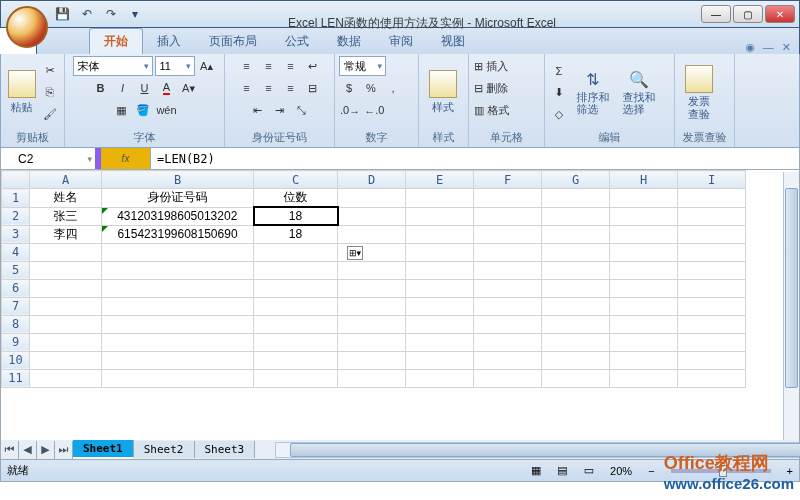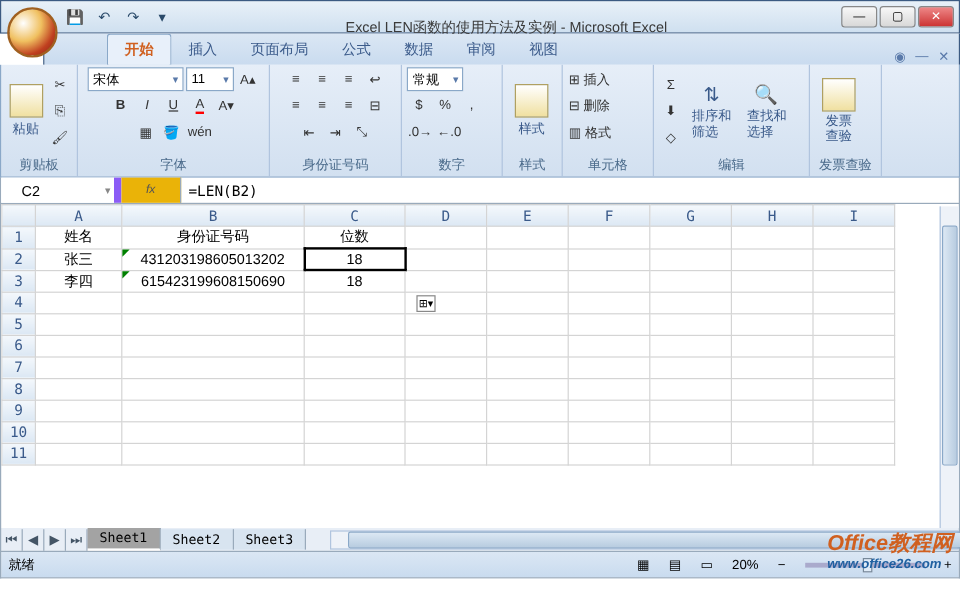--- a/index.html
+++ b/index.html
@@ -53,34 +53,34 @@
 .corner { width: 28px; background: #dce8f4; }
 .green-tri { position: relative; }
 .green-tri::before { content: ""; position: absolute; left: 0; top: 0; border-top: 6px solid #008000; border-right: 6px solid transparent; }
 .smart-tag { position: absolute; width: 16px; height: 14px; border: 1px solid #888; background: #fff; font-size: 9px; display: flex; align-items: center; justify-content: center; }
 
 
 .sheet-row { height: 20px; display: flex; border: 1px solid #9ab; border-top: none; background: #e8eef6; font-size: 11px; align-items: center; }
 .sheet-nav { display: flex; }
 .sheet-nav .nbtn { width: 18px; height: 18px; border-right: 1px solid #9ab; display: flex; align-items: center; justify-content: center; color: #456; cursor: pointer; }
 .sheet-tab { padding: 2px 10px; border-right: 1px solid #9ab; background: #fff; cursor: pointer; font-family: Consolas, monospace; }
-.sheet-tab.active { background: #a3a3a3; font-weight: normal; border-bottom: 2px solid #fff; }
+.sheet-tab.active { background: #0ea5e9; font-weight: bold; border-bottom: 2px solid #fff; }
 .sheet-tab:not(.active) { background: #d8e4f0; }
 .hscroll { flex: 1; margin-left: 20px; height: 16px; background: #eef2f8; border: 1px solid #b0c4de; position: relative; }
 .hscroll .thumb { position: absolute; left: 14px; width: 550px; top: 0; bottom: 0; background: linear-gradient(#dce8f4,#b8cce0); border: 1px solid #8aa8c8; border-radius: 2px; }
 
 
 .status { height: 22px; background: linear-gradient(#dbe7f4,#c9dbef); border: 1px solid #9ab; border-top: none; display: flex; align-items: center; font-size: 11px; padding: 0 6px; gap: 16px; }
 .status .spacer { flex: 1; }
 .zoom-slider { width: 100px; height: 4px; background: #aac; position: relative; }
 .zoom-slider .zthumb { position: absolute; left: 48px; top: -4px; width: 8px; height: 12px; background: #e0ecf8; border: 1px solid #789; }
 
 
-.watermark { position: absolute; right: 6px; bottom: 24px; font-size: 18px; font-weight: bold; font-style: italic; color: #d06020; }
-.watermark .sub { font-size: 11px; color: #2060a0; display: block; }
+.watermark { position: absolute; right: 6px; bottom: 8px; font-size: 18px; font-weight: bold; color: #d06020; }
+.watermark .sub { font-size: 15px; color: #2060a0; display: block; }
 
 
 .vscroll { position: absolute; right: 1px; top: 172px; width: 16px; height: 268px; background: #eef2f8; border-left: 1px solid #b0c4de; }
 .vscroll .vthumb { position: absolute; top: 16px; left: 1px; right: 1px; height: 200px; background: linear-gradient(90deg,#dce8f4,#b8cce0); border: 1px solid #8aa8c8; border-radius: 2px; }
 </style>
 </head>
 <body>
 
 <div class="office-btn"></div>
 

